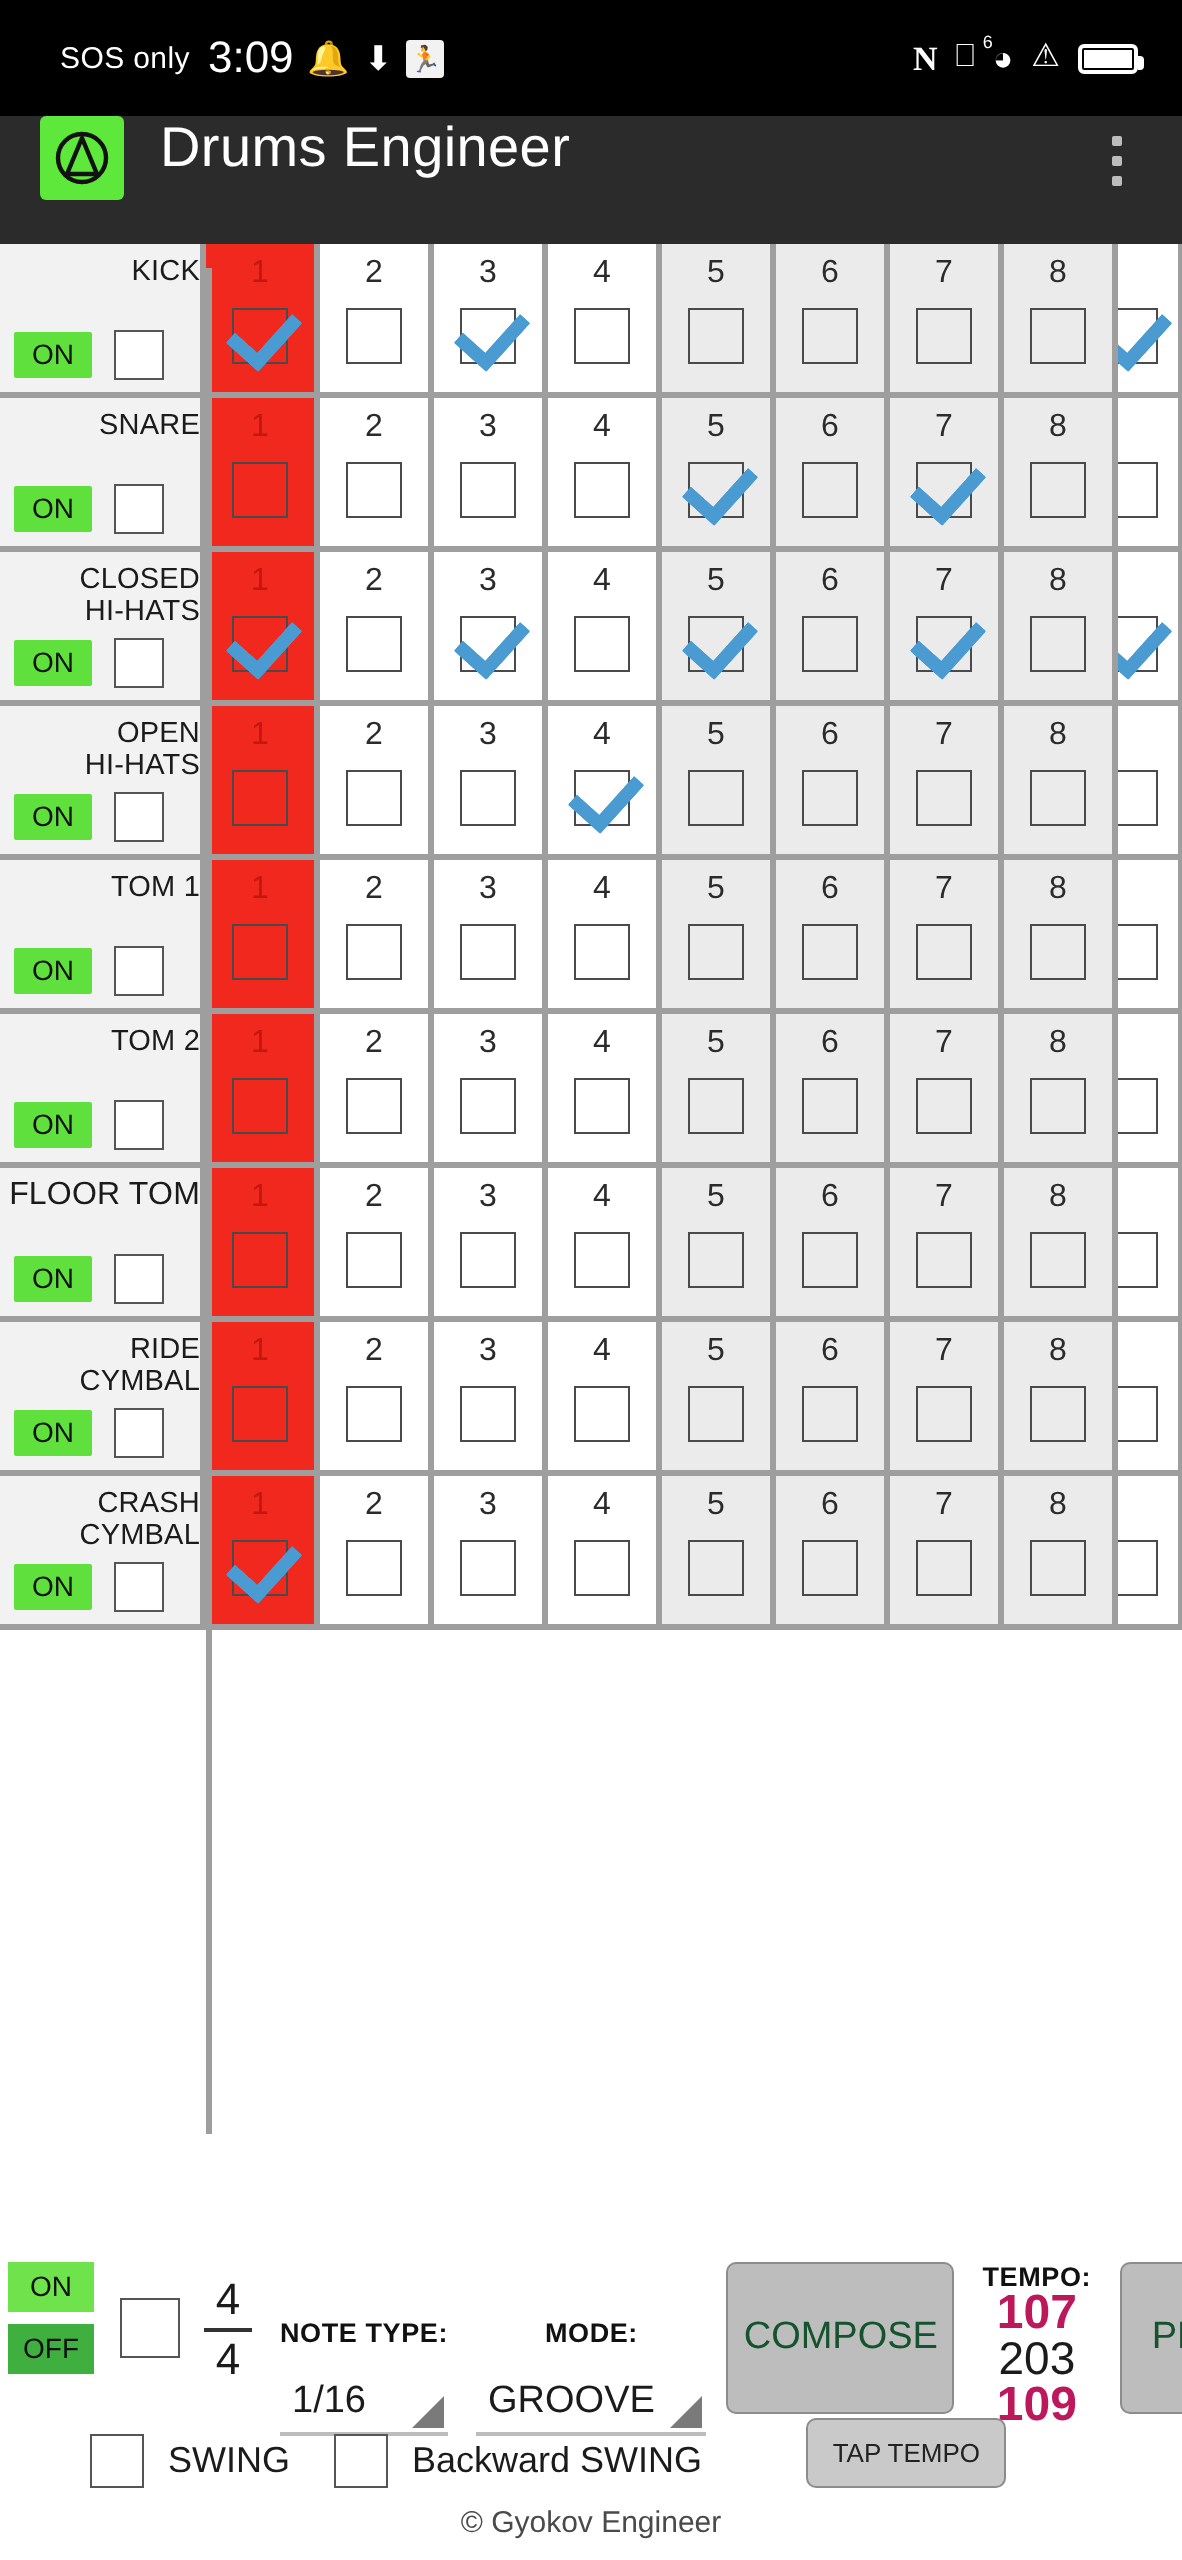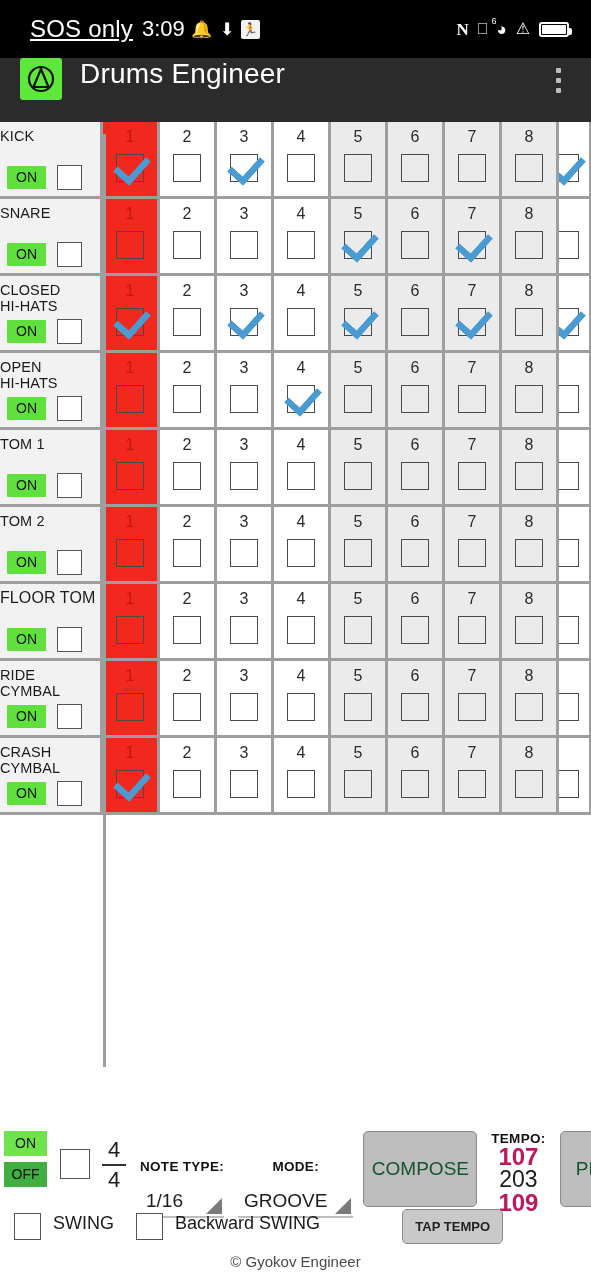--- a/index.html
+++ b/index.html
@@ -11,21 +11,21 @@
   }
   #app { position: relative; width: 591px; height: 1280px; background:#fff; }
 
   
   .statusbar {
     height: 58px; background: #000; color: #fff;
     display: flex; align-items: center; justify-content: space-between;
     padding: 0 22px 0 30px;
   }
   .sb-left { display: flex; align-items: center; gap: 7px; }
-  .sb-carrier { font-size: 24px; letter-spacing: .2px; text-decoration: underline; }
+  .sb-carrier { font-size: 15px; letter-spacing: .2px; }
   .sb-time { font-size: 22px; margin-left: 2px; }
   .sb-right { display: flex; align-items: center; gap: 9px; }
   .ico { display:inline-block; line-height: 1; }
   .bell { font-size: 17px; }
   .dl { font-size: 17px; }
   .runner {
     width: 19px; height: 19px; background:#f2f2f2; border-radius:2px;
     display:flex; align-items:center; justify-content:center;
     font-size: 13px; color:#c0703c;
   }
@@ -66,21 +66,21 @@
     background:#fff;
   }
   .drum-row:first-child { border-top: 0; }
   .row-head {
     width: 103px; flex: 0 0 103px; background: #f2f2f2;
     border-right: 3px solid #9e9e9e;
     display:flex; flex-direction:column; justify-content:flex-start;
     position: relative;
   }
   .row-name {
-    font-size: 14.5px; color:#1b1b1b; text-align:left;
+    font-size: 14.5px; color:#1b1b1b; text-align:right;
     line-height: 16px; padding-top: 6px; letter-spacing: .1px;
     white-space: pre-line;
   }
   .row-name.wide { font-size: 16px; }
   .head-ctl {
     position:absolute; left:0; bottom: 6px; width:100%;
     display:flex; align-items:center; padding-left: 7px; gap: 11px;
   }
   .onbtn {
     background:#5FE03D; color:#111; font-size: 14px;
@@ -164,28 +164,28 @@
     flex: 0 0 auto;
   }
   .compose { width: 114px; height: 76px; margin: 4px 0 0 10px; }
   .play    { width: 78px;  height: 76px; margin: 4px 2px 0 9px; }
 
   .tempo { width: 66px; margin: 4px 0 0 8px; text-align:center; flex:0 0 auto; }
   .tempo-label { font-size: 13.5px; font-weight: 700; color:#111; letter-spacing:.3px; }
   .tempo-prev, .tempo-next { font-size: 24px; color:#be185d; line-height: 21px; font-weight: bold; }
   .tempo-cur { font-size: 23px; color:#1b1b1b; line-height: 25px; }
 
-  .swing-row { display:flex; padding: 6px 0 0 14px; height: 40px; position:relative; }
+  .swing-row { display:flex; align-items:center; padding: 6px 0 0 14px; height: 40px; position:relative;margin-left:31px; }
   .swing-cb { width:27px; height:27px; border:1.6px solid #555; background:#fff; flex:0 0 auto; }
   .swing-txt { font-size: 18px; color:#1b1b1b; margin-left: 12px; }
   .swing-cb2 { margin-left: 22px; }
   .taptempo {
     position:absolute; right: 88px; top: 2px;
     background:#C9C9C9; border:1.5px solid #8c8c8c; border-radius:5px;
-    font-size: 13px; color:#222; padding: 10px 12px; line-height: 13px; font-weight: bold;
+    font-size: 13px; color:#222; padding: 10px 12px; line-height: 13px;
   }
   .copyright { text-align:center; font-size: 15px; color:#4a4a4a; padding: 6px 0 10px 0; }
 </style>
 </head>
 <body>
 
 <div id="app">
 
   <div class="statusbar">
     <div class="sb-left">

